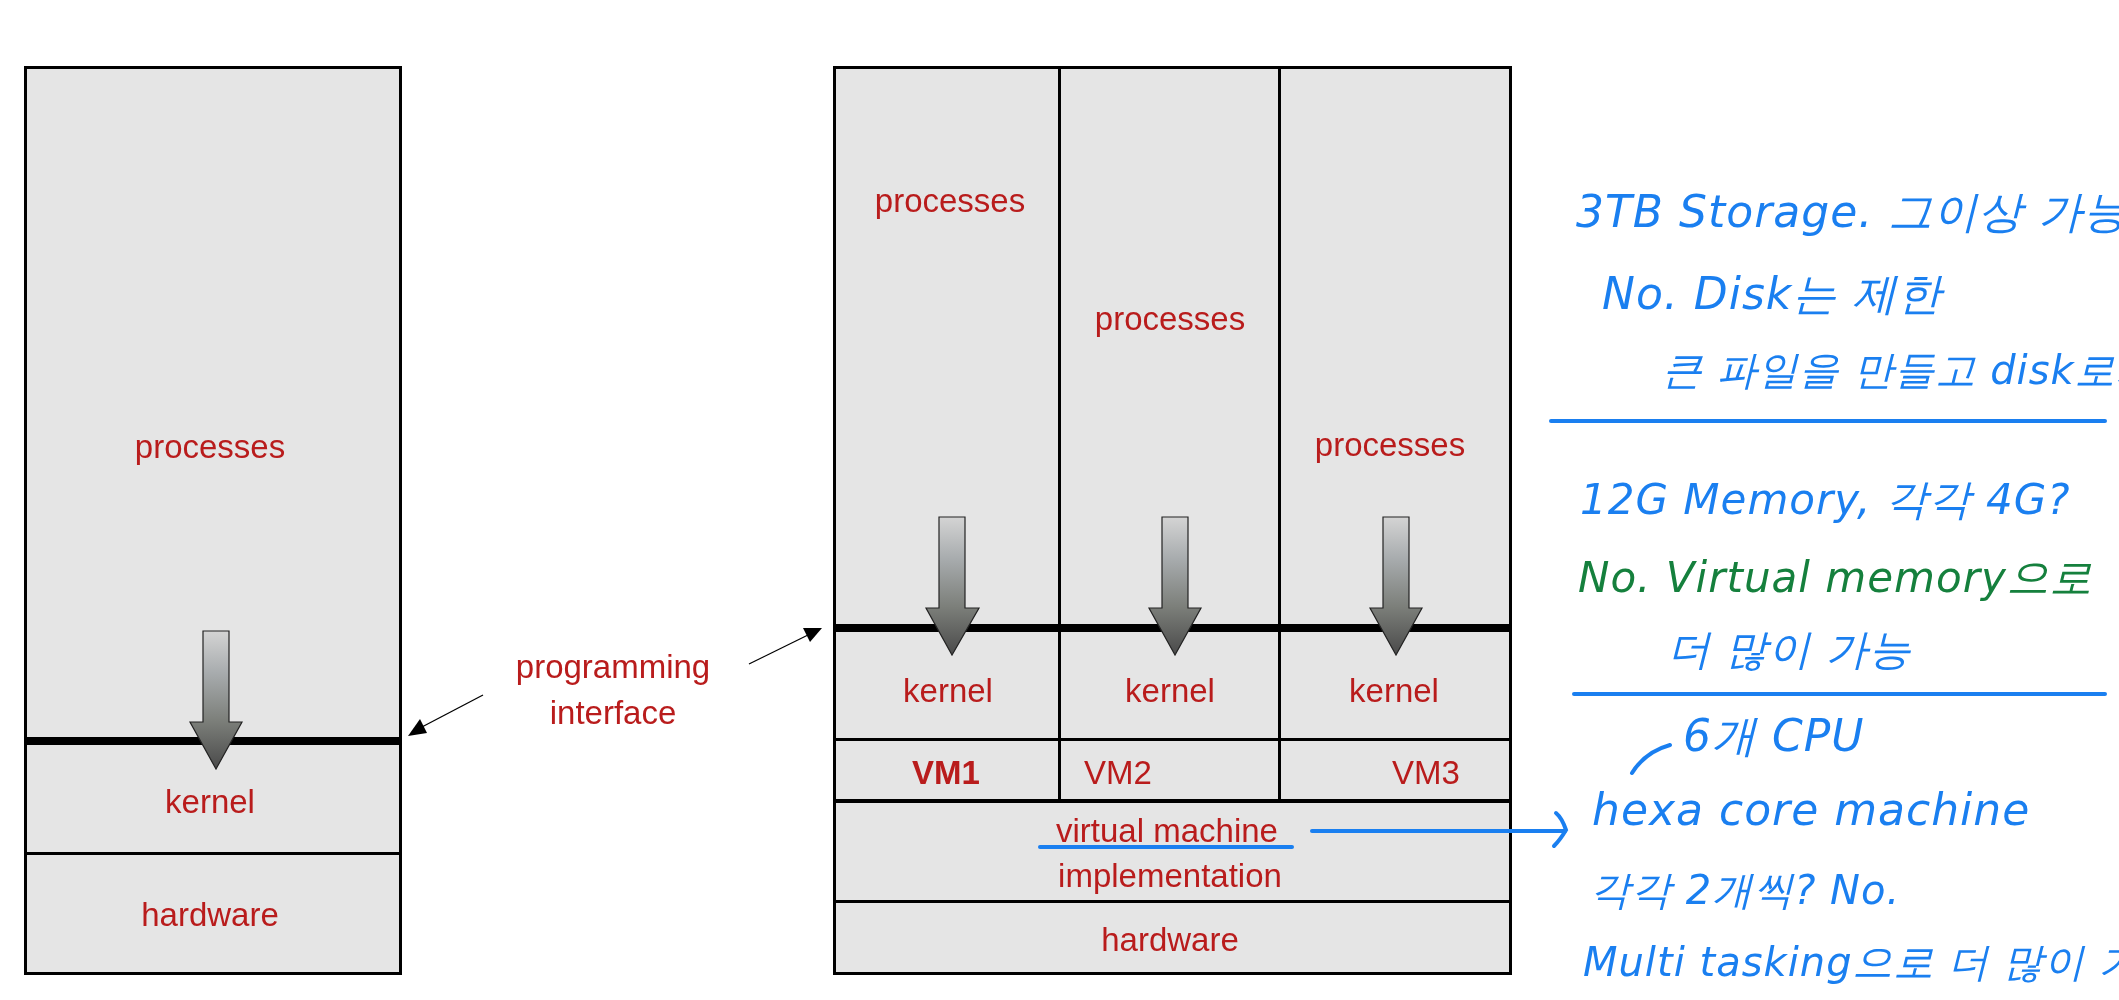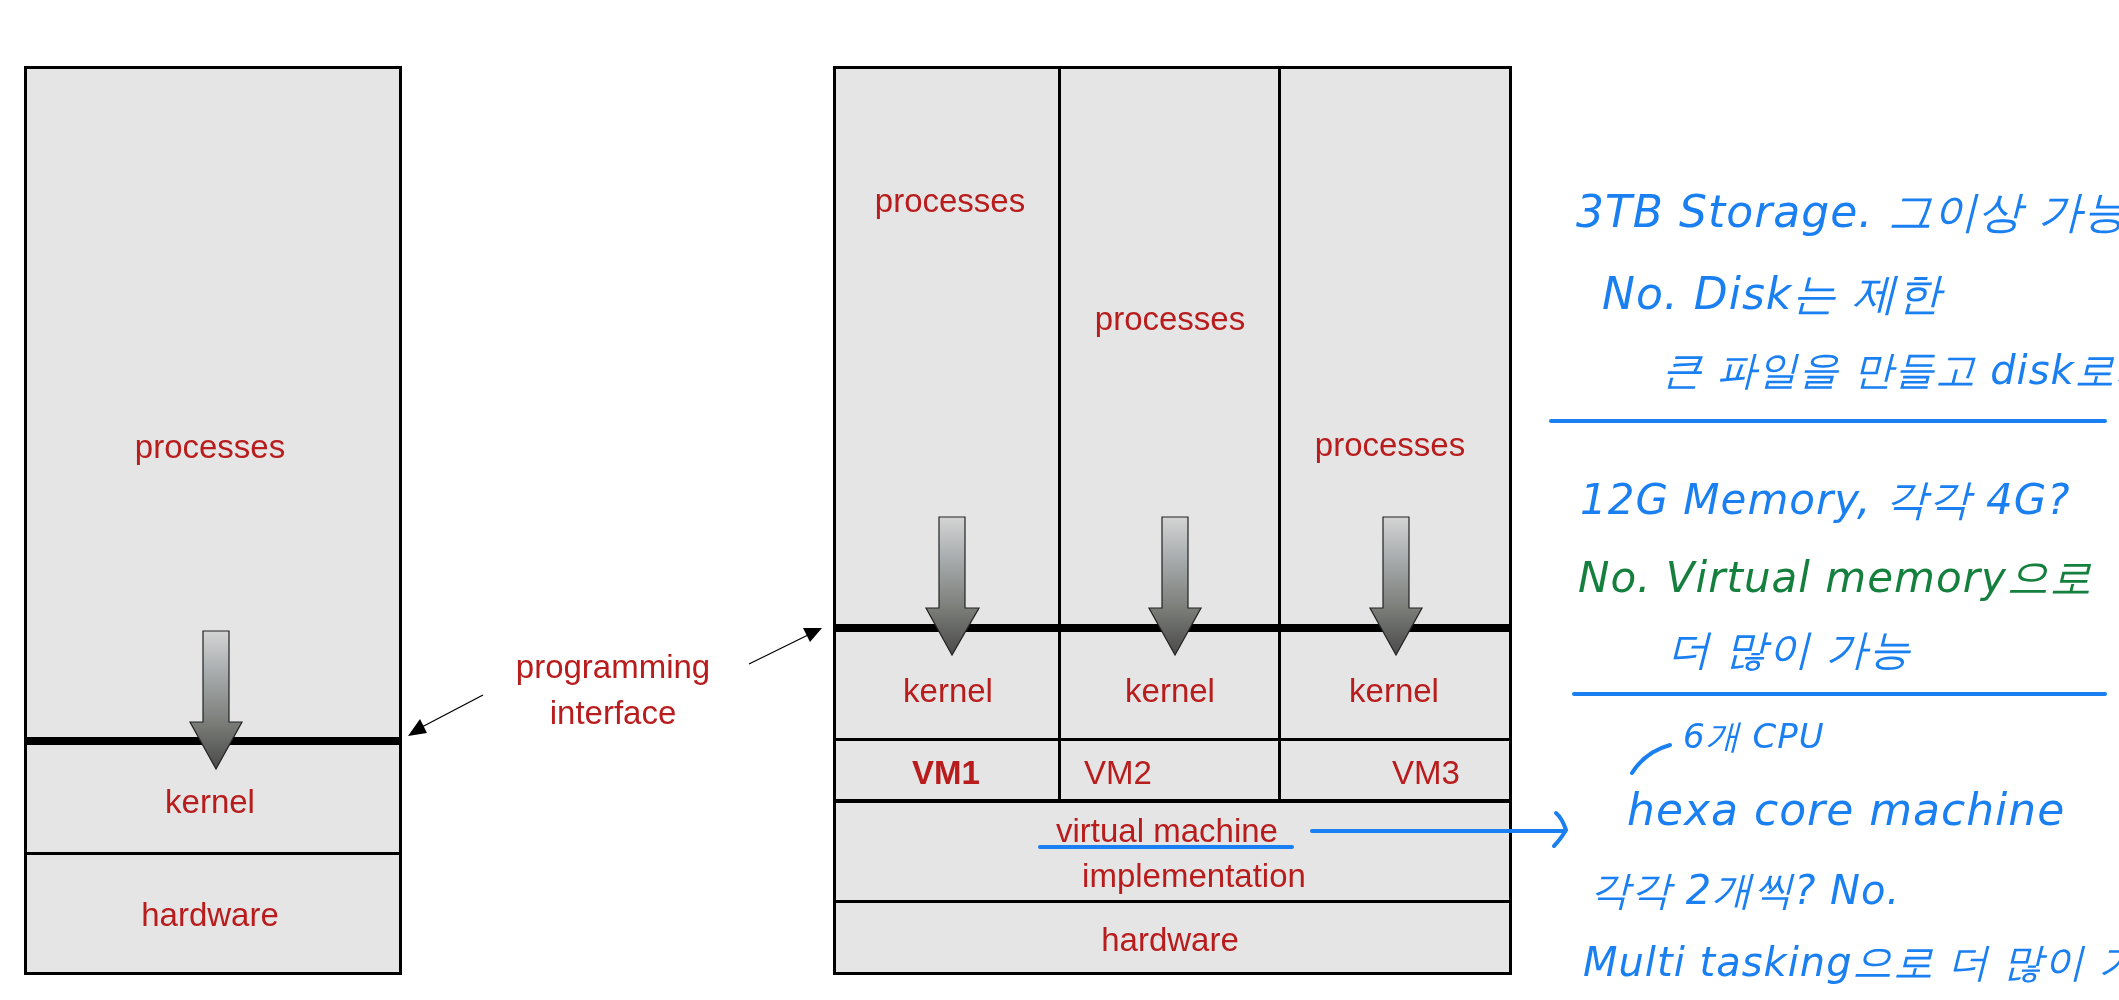--- a/index.html
+++ b/index.html
@@ -46,21 +46,21 @@
 
 <div class="lbl" style="left:948px; top:690px;">kernel</div>
 <div class="lbl" style="left:1170px; top:690px;">kernel</div>
 <div class="lbl" style="left:1394px; top:690px;">kernel</div>
 
 <div class="lbl" style="left:946px; top:772px;font-weight:bold;">VM1</div>
 <div class="lbl" style="left:1118px; top:772px;">VM2</div>
 <div class="lbl" style="left:1394px; top:772px;margin-left:32px;">VM3</div>
 
 <div class="lbl" style="left:1167px; top:830px;">virtual machine</div>
-<div class="lbl" style="left:1170px; top:875px;margin-left:24px;">implementation</div>
+<div class="lbl" style="left:1170px; top:875px;">implementation</div>
 <div class="lbl" style="left:1170px; top:939px;">hardware</div>
 
 <svg class="overlay" viewBox="0 0 2119 1000">
   <defs>
     <linearGradient id="arrowGrad" x1="0" y1="0" x2="0" y2="1">
       <stop offset="0" stop-color="#d4d4d4"></stop>
       <stop offset="0.3" stop-color="#a8acae"></stop>
       <stop offset="0.65" stop-color="#7c7f7a"></stop>
       <stop offset="1" stop-color="#4a4a4a"></stop>
     </linearGradient>
@@ -102,16 +102,16 @@
 <div class="hand" style="left: 1576px; top: 212px; font-size: 44px; color: rgb(26, 127, 240);">3TB Storage. 그이상 가능?</div>
 <div class="hand" style="left: 1578px; top: 294px; font-size: 44px; color: rgb(26, 127, 240); margin-left: 24px;">No. Disk는 제한</div>
 <div class="hand" style="left: 1662px; top: 370px; font-size: 40px; color: rgb(26, 127, 240);">큰 파일을 만들고 disk로사용</div>
 <div class="blue-rule" style="left: 1549px; top: 419px; width: 558px; background: rgb(26, 127, 240);"></div>
 
 <div class="hand" style="left: 1580px; top: 500px; font-size: 42px; color: rgb(26, 127, 240);">12G Memory, 각각 4G?</div>
 <div class="hand" style="left: 1578px; top: 578px; font-size: 42px; color: #15803d;">No. Virtual memory으로</div>
 <div class="hand" style="left: 1668px; top: 650px; font-size: 42px; color: rgb(26, 127, 240);">더 많이 가능</div>
 <div class="blue-rule" style="left: 1572px; top: 692px; width: 535px; background: rgb(26, 127, 240);"></div>
 
-<div class="hand" style="left: 1683px; top: 736px; font-size: 34px; color: rgb(26, 127, 240);">6개 CPU</div>
-<div class="hand" style="left: 1592px; top: 810px; font-size: 44px; color: rgb(26, 127, 240); margin-left: 35px;">hexa core machine</div>
+<div class="hand" style="left: 1683px; top: 736px; font-size: 44px; color: rgb(26, 127, 240);">6개 CPU</div>
+<div class="hand" style="left: 1592px; top: 810px; font-size: 44px; color: rgb(26, 127, 240);">hexa core machine</div>
 <div class="hand" style="left: 1590px; top: 890px; font-size: 40px; color: rgb(26, 127, 240);">각각 2개씩? No.</div>
 <div class="hand" style="left: 1583px; top: 962px; font-size: 40px; color: rgb(26, 127, 240);">Multi tasking으로 더 많이 가능</div>
 
 </body></html>

